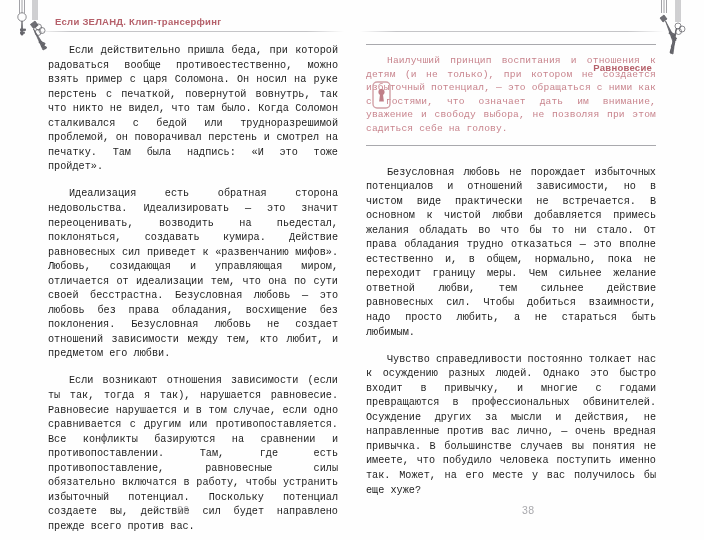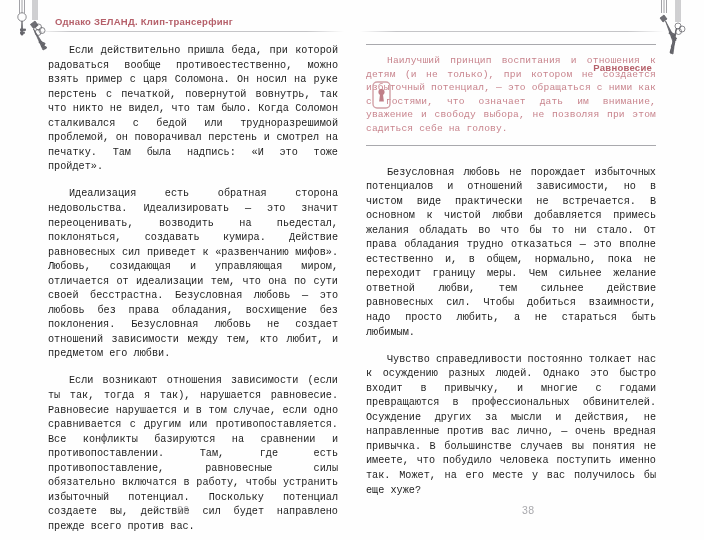--- a/index.html
+++ b/index.html
@@ -150,21 +150,21 @@
           <circle cx="36.5" cy="31" r="3" fill="none"></circle>
           <circle cx="40" cy="34.5" r="3" fill="none"></circle>
           <circle cx="36" cy="36.5" r="3" fill="none"></circle>
           <path d="M31.5 33 L41 54 L44 52.5 Z"></path>
           <rect x="37" y="46" width="6" height="1.8" transform="rotate(25 40 47)"></rect>
           <rect x="39.5" y="50" width="5" height="1.6" transform="rotate(25 42 51)"></rect>
         </g>
       </svg>
     </div>
 
-    <div class="runhead runhead-left">Однако ЗЕЛАНД. Клип-трансерфинг</div>
+    <div class="runhead runhead-left">Если ЗЕЛАНД. Клип-трансерфинг</div>
     <div class="rule rule-left"></div>
 
     <div class="col col-left">
       <p>Если действительно пришла беда, при которой радоваться вообще противоестественно, можно взять пример с царя Соломона. Он носил на руке перстень с печаткой, повернутой вовнутрь, так что никто не видел, что там было. Когда Соломон сталкивался с бедой или трудноразрешимой проблемой, он поворачивал перстень и смотрел на печатку. Там была надпись: «И это тоже пройдет».</p>
       <p>Идеализация есть обратная сторона недовольства. Идеализировать — это значит переоценивать, возводить на пьедестал, поклоняться, создавать кумира. Действие равновесных сил приведет к «развенчанию мифов». Любовь, созидающая и управляющая миром, отличается от идеализации тем, что она по сути своей бесстрастна. Безусловная любовь — это любовь без права обладания, восхищение без поклонения. Безусловная любовь не создает отношений зависимости между тем, кто любит, и предметом его любви.</p>
       <p>Если возникают отношения зависимости (если ты так, тогда я так), нарушается равновесие. Равновесие нарушается и в том случае, если одно сравнивается с другим или противопоставляется. Все конфликты базируются на сравнении и противопоставлении. Там, где есть противопоставление, равновесные силы обязательно включатся в работу, чтобы устранить избыточный потенциал. Поскольку потенциал создаете вы, действие сил будет направлено прежде всего против вас.</p>
     </div>
 
     <div class="folio folio-left">26</div>
   </div>

